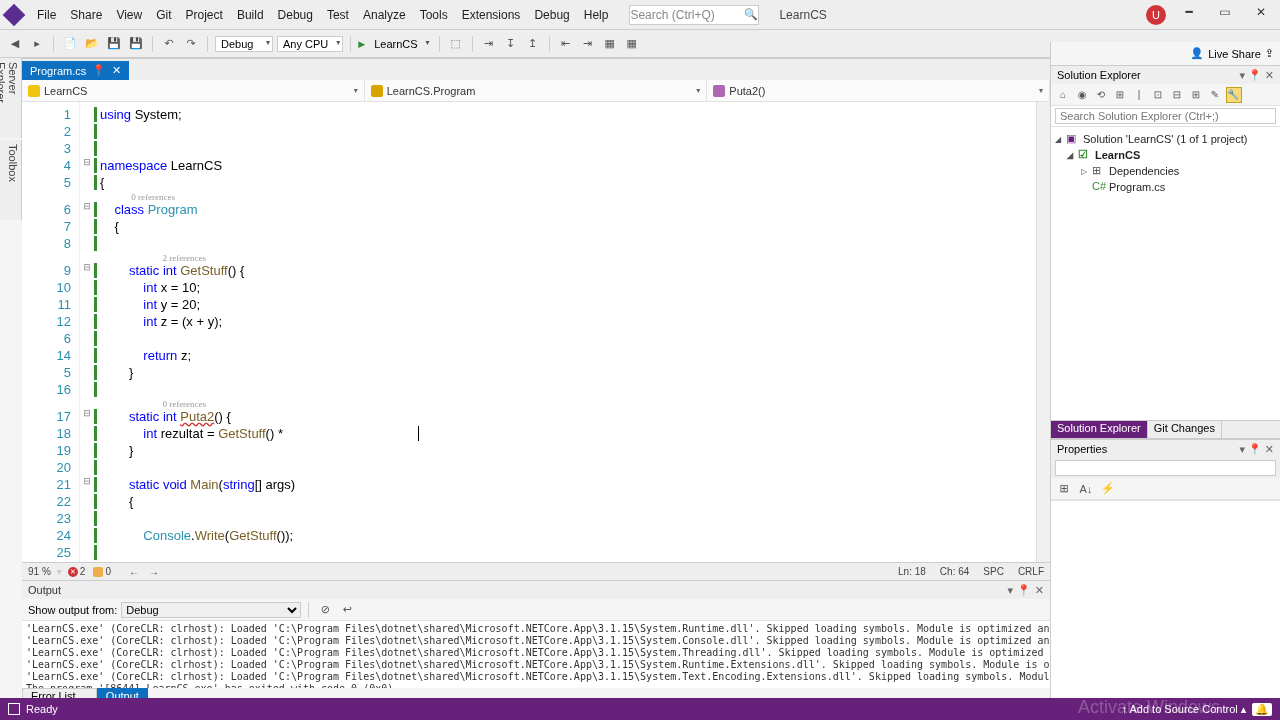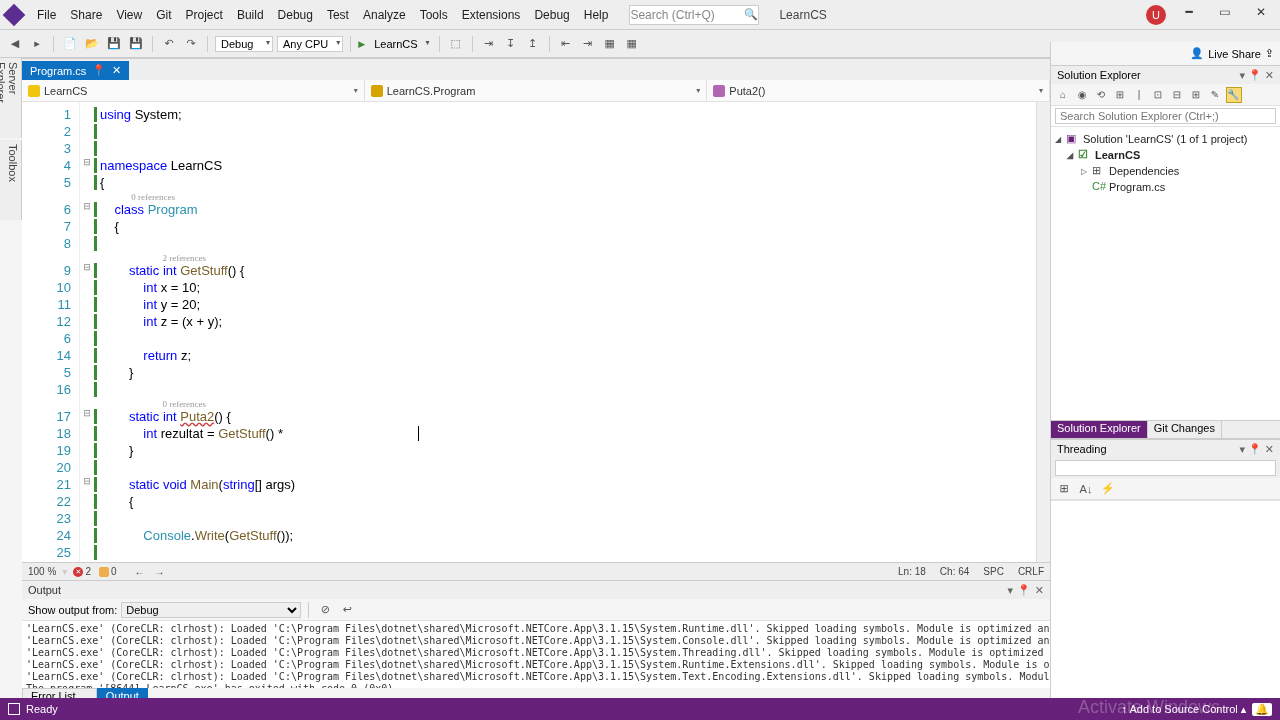--- a/index.html
+++ b/index.html
@@ -246,21 +246,21 @@
         <div></div>
         <div></div>
         <div></div>
         <div></div>
         <div></div>
       </div>
     <div class="code" id="code"><span class="line" style="position: absolute; top: 4px; left: 6px; right: 0px;"><span style="border-left:3px solid #388a34;margin-left:-6px;padding-left:3px"><span class="kw">using</span> System;</span></span><span class="line" style="position: absolute; top: 21px; left: 6px; right: 0px;"><span style="border-left:3px solid #388a34;margin-left:-6px;padding-left:3px"></span></span><span class="line" style="position: absolute; top: 38px; left: 6px; right: 0px;"><span style="border-left:3px solid #388a34;margin-left:-6px;padding-left:3px"></span></span><span class="line" style="position: absolute; top: 55px; left: 6px; right: 0px;"><span style="border-left:3px solid #388a34;margin-left:-6px;padding-left:3px"><span class="kw">namespace</span> LearnCS</span></span><span class="line" style="position: absolute; top: 72px; left: 6px; right: 0px;"><span style="border-left:3px solid #388a34;margin-left:-6px;padding-left:3px">{</span></span><div class="ref" style="top: 87px; left: 37.2px;">0 references</div><span class="line" style="position: absolute; top: 99px; left: 6px; right: 0px;"><span style="border-left:3px solid #388a34;margin-left:-6px;padding-left:3px">    <span class="kw">class</span> <span class="cls">Program</span></span></span><span class="line" style="position: absolute; top: 116px; left: 6px; right: 0px;"><span style="border-left:3px solid #388a34;margin-left:-6px;padding-left:3px">    {</span></span><span class="line" style="position: absolute; top: 133px; left: 6px; right: 0px;"><span style="border-left:3px solid #388a34;margin-left:-6px;padding-left:3px"></span></span><div class="ref" style="top: 148px; left: 68.4px;">2 references</div><span class="line" style="position: absolute; top: 160px; left: 6px; right: 0px;"><span style="border-left:3px solid #388a34;margin-left:-6px;padding-left:3px">        <span class="kw">static</span> <span class="kw">int</span> <span class="m">GetStuff</span>() {</span></span><span class="line" style="position: absolute; top: 177px; left: 6px; right: 0px;"><span style="border-left:3px solid #388a34;margin-left:-6px;padding-left:3px">            <span class="kw">int</span> x = 10;</span></span><span class="line" style="position: absolute; top: 194px; left: 6px; right: 0px;"><span style="border-left:3px solid #388a34;margin-left:-6px;padding-left:3px">            <span class="kw">int</span> y = 20;</span></span><span class="line" style="position: absolute; top: 211px; left: 6px; right: 0px;"><span style="border-left:3px solid #388a34;margin-left:-6px;padding-left:3px">            <span class="kw">int</span> z = (x + y);</span></span><span class="line" style="position: absolute; top: 228px; left: 6px; right: 0px;"><span style="border-left:3px solid #388a34;margin-left:-6px;padding-left:3px"></span></span><span class="line" style="position: absolute; top: 245px; left: 6px; right: 0px;"><span style="border-left:3px solid #388a34;margin-left:-6px;padding-left:3px">            <span class="kw">return</span> z;</span></span><span class="line" style="position: absolute; top: 262px; left: 6px; right: 0px;"><span style="border-left:3px solid #388a34;margin-left:-6px;padding-left:3px">        }</span></span><span class="line" style="position: absolute; top: 279px; left: 6px; right: 0px;"><span style="border-left:3px solid #388a34;margin-left:-6px;padding-left:3px"></span></span><div class="ref" style="top: 294px; left: 68.4px;">0 references</div><span class="line" style="position: absolute; top: 306px; left: 6px; right: 0px;"><span style="border-left:3px solid #388a34;margin-left:-6px;padding-left:3px">        <span class="kw">static</span> <span class="kw">int</span> <span class="m" style="text-decoration:underline wavy #d13438">Puta2</span>() {</span></span><span class="line" style="position: absolute; top: 323px; left: 6px; right: 0px;"><span style="border-left:3px solid #388a34;margin-left:-6px;padding-left:3px">            <span class="kw">int</span> rezultat = <span class="m">GetStuff</span>() * </span><span class="caret" style="position: absolute; left: 318px; top: 1px;"></span></span><span class="line" style="position: absolute; top: 340px; left: 6px; right: 0px;"><span style="border-left:3px solid #388a34;margin-left:-6px;padding-left:3px">        }</span></span><span class="line" style="position: absolute; top: 357px; left: 6px; right: 0px;"><span style="border-left:3px solid #388a34;margin-left:-6px;padding-left:3px"></span></span><span class="line" style="position: absolute; top: 374px; left: 6px; right: 0px;"><span style="border-left:3px solid #388a34;margin-left:-6px;padding-left:3px">        <span class="kw">static</span> <span class="kw">void</span> <span class="m">Main</span>(<span class="kw">string</span>[] args)</span></span><span class="line" style="position: absolute; top: 391px; left: 6px; right: 0px;"><span style="border-left:3px solid #388a34;margin-left:-6px;padding-left:3px">        {</span></span><span class="line" style="position: absolute; top: 408px; left: 6px; right: 0px;"><span style="border-left:3px solid #388a34;margin-left:-6px;padding-left:3px"></span></span><span class="line" style="position: absolute; top: 425px; left: 6px; right: 0px;"><span style="border-left:3px solid #388a34;margin-left:-6px;padding-left:3px">            <span class="cls">Console</span>.<span class="m">Write</span>(<span class="m">GetStuff</span>());</span></span><span class="line" style="position: absolute; top: 442px; left: 6px; right: 0px;"><span style="border-left:3px solid #388a34;margin-left:-6px;padding-left:3px"></span></span><span class="line" style="position: absolute; top: 459px; left: 6px; right: 0px;"></span></div>
     <div class="editor-scroll"></div>
   </div>
   <div class="statusline">
-    <span>100 %</span>
+    <span>91 %</span>
       <span class="sep">▾</span>
     <span class="err-badge">
         <span class="err-red">✕</span>
         <span>2</span>
       </span>
     <span class="err-badge">
         <span class="err-yel"></span>
         <span>0</span>
       </span>
     <span style="margin-left:10px">←</span>
@@ -351,21 +351,21 @@
         <span class="tree-ico ico-cs">C#</span>
         <span>Program.cs</span>
       </div>
   </div>
   <div class="rp-tabs">
     <div class="active">Solution Explorer</div>
     <div>Git Changes</div>
   </div>
   <div class="props-panel">
     <div class="rp-title">
-      <span>Threading</span>
+      <span>Properties</span>
       <span class="pin">
           <span>▾</span>
           <span>📍</span>
           <span>✕</span>
         </span>
     </div>
     <div class="props-dd"></div>
     <div class="props-toolbar">
       <span class="tb-btn">⊞</span>
       <span class="tb-btn">A↓</span>

